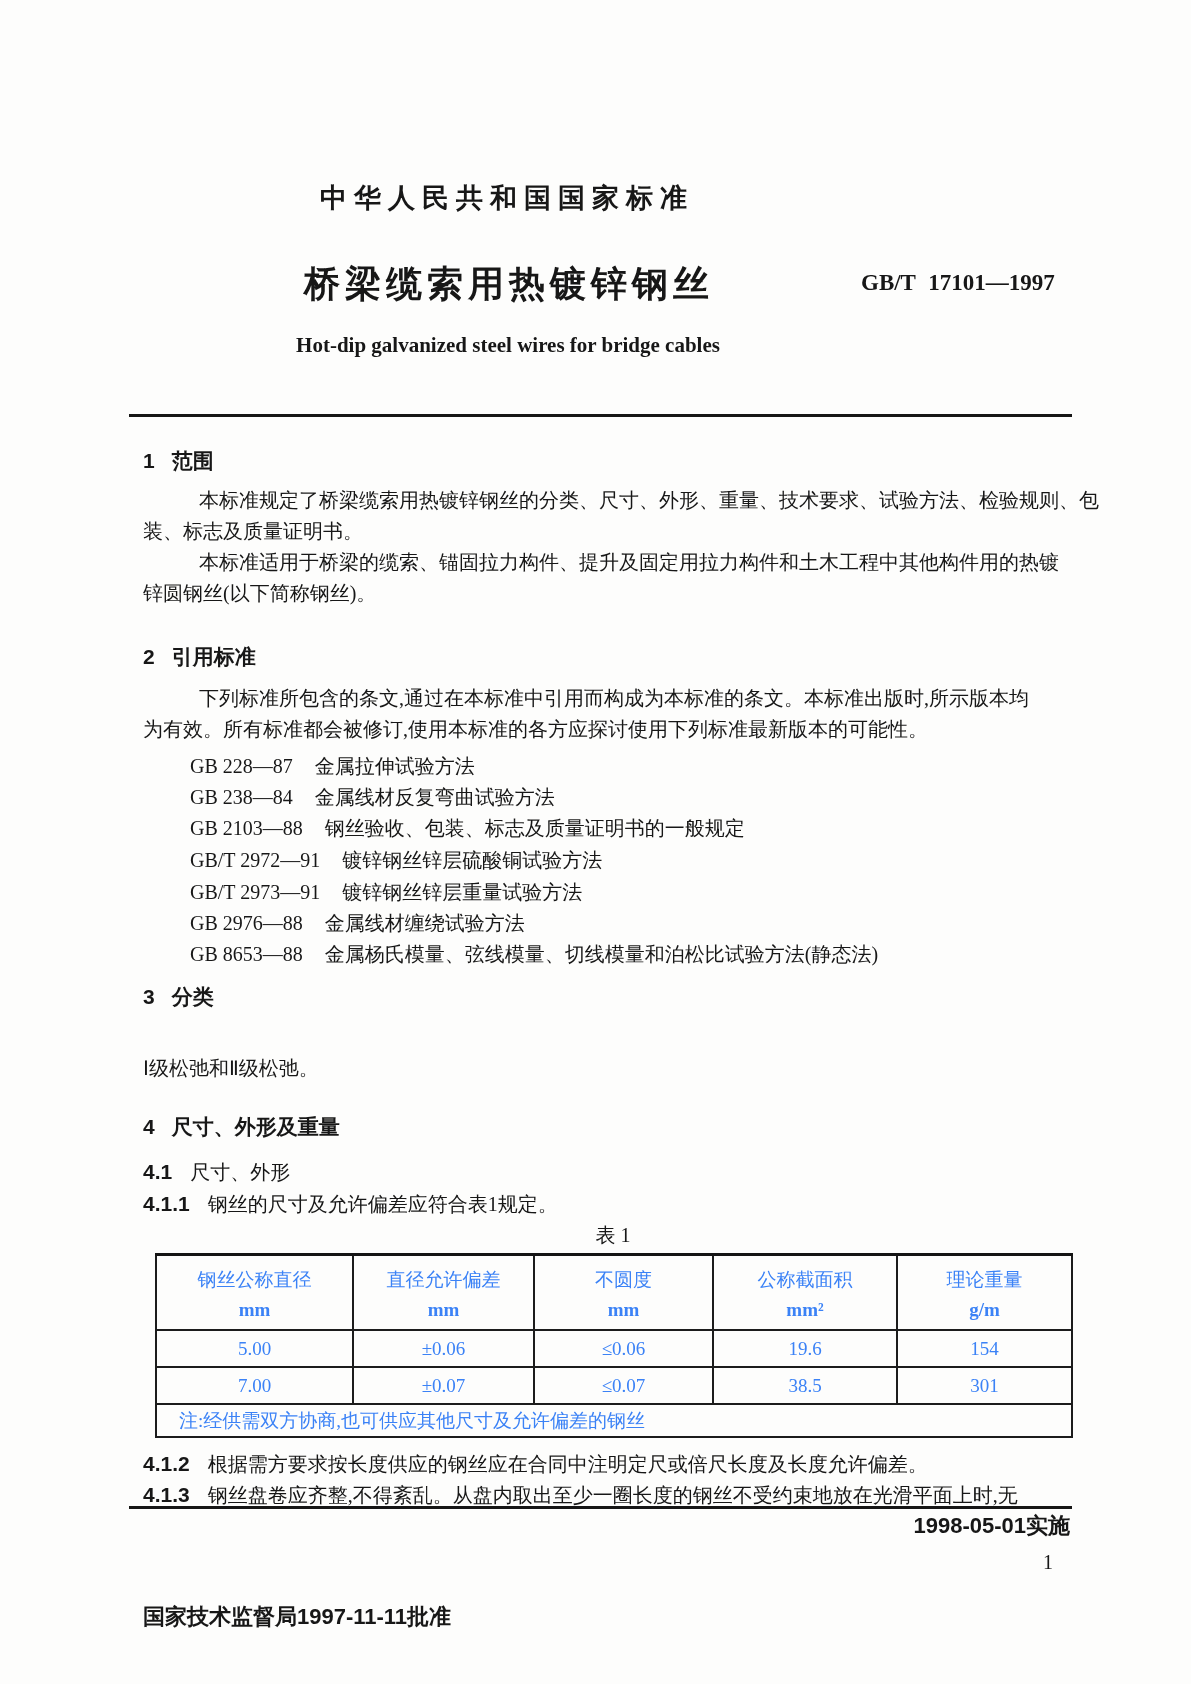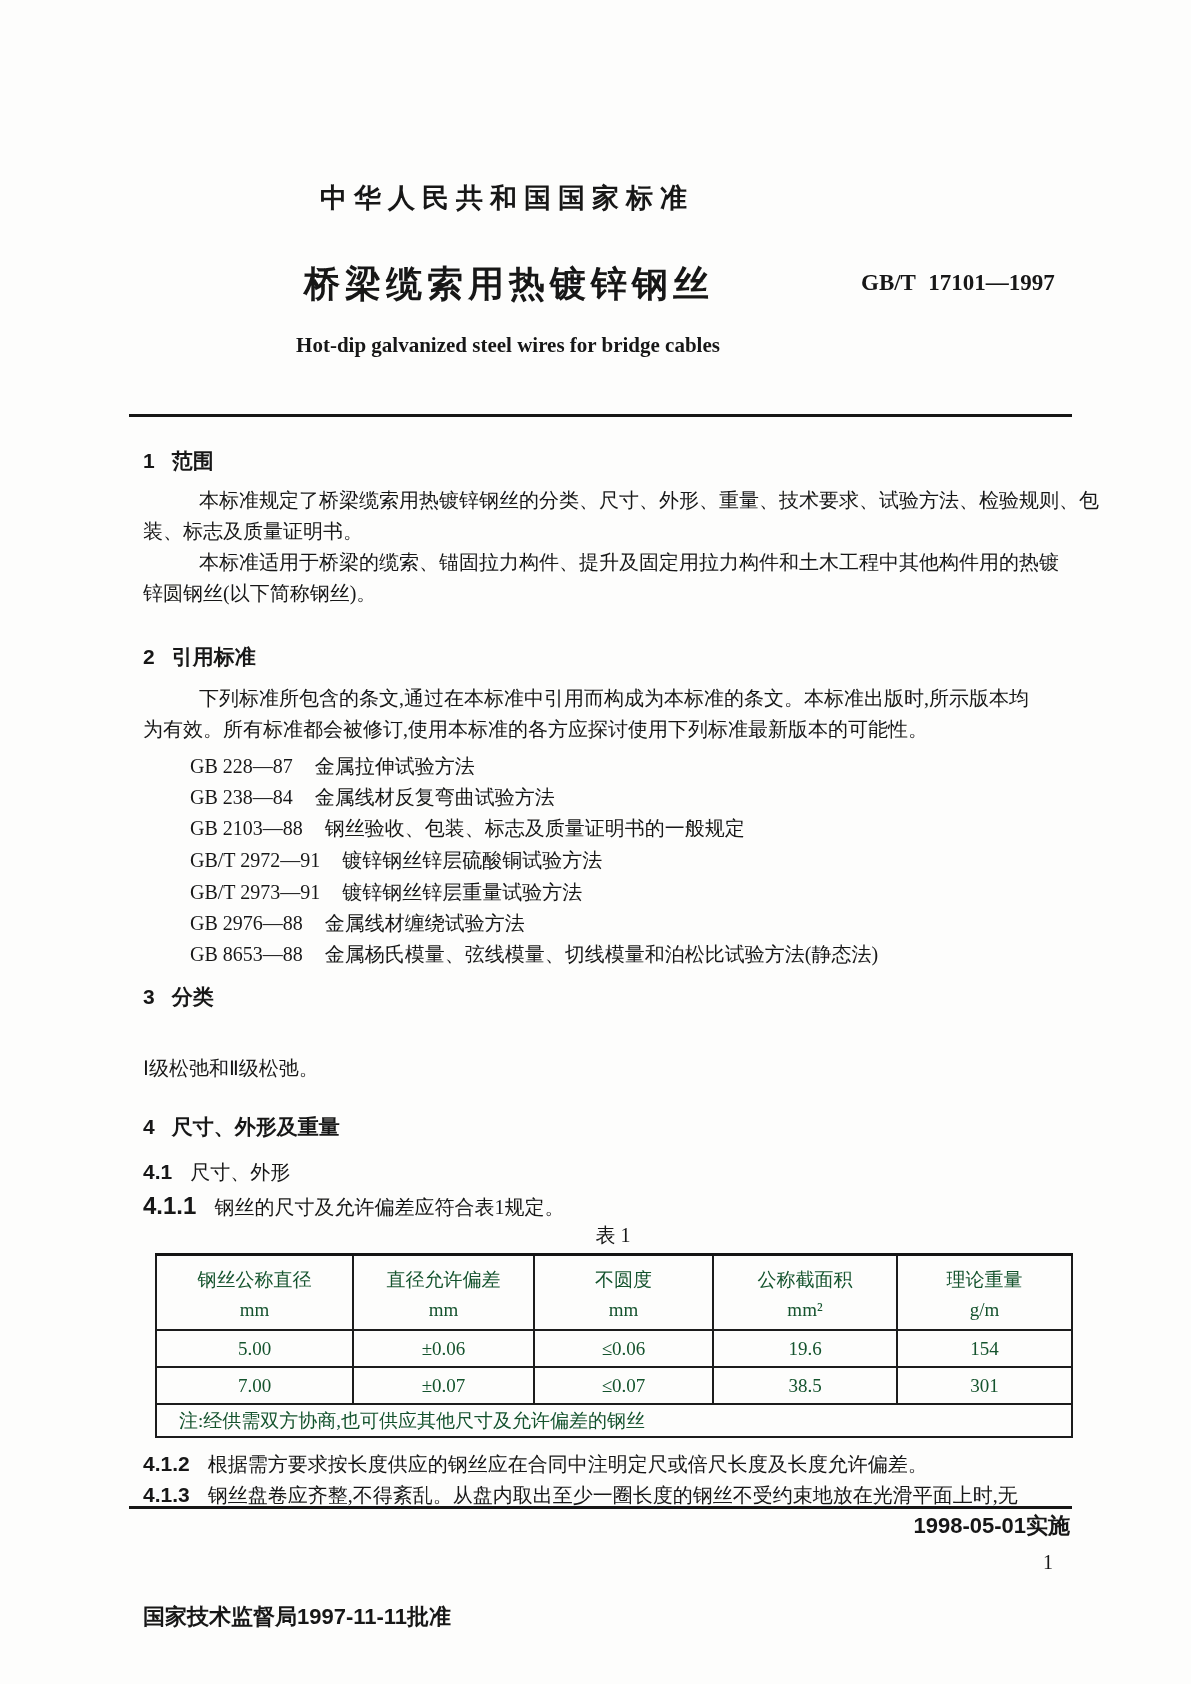--- a/index.html
+++ b/index.html
@@ -35,33 +35,33 @@
   .ind   { left:199px; }
   .noind { left:143px; }
   .stditem { left:190px; font-size:20px; }
   .std-name { margin-left:22px; }
 
   
   .tbl-caption { top:1224px; left:613px; transform:translateX(-50%); font-size:20px; }
   table.t1 {
     position:absolute; top:1253px; left:155px; width:916px;
     border-collapse:collapse; table-layout:fixed;
-    font-size:19px; color:#14532d;
+    font-size:19px; color:#3b82f6;
   }
   table.t1 td, table.t1 th {
     border:2px solid #1c1c1c;
     text-align:center; vertical-align:middle;
     font-weight:normal; padding:0;
   }
   table.t1 { border-top:3px solid #141414; }
   tr.hdr th { height:73px; }
   tr.datarow td { height:35px; }
   tr.noterow td { height:31px; text-align:left; padding-left:22px; }
   .cell-name { display:block; margin-top:2px; }
-  .cell-unit { display:block; margin-top:6px; }
+  .cell-unit { display:block; margin-top:6px;font-weight:bold; }
 
   
   .footer-left  { top:1604px; left:143px;  font-size:22px; }
   .footer-right { top:1513px; right:121px; font-size:22px; }
   .pagenum { top:1551px; left:1043px; font-size:20px; }
 </style>
 </head>
 <body>
 
 <div class="page">
@@ -114,21 +114,21 @@
   <div class="abs song bline noind" style="top:1057px;">Ⅰ级松弛和Ⅱ级松弛。</div>
 
   <div class="abs heiti sec-head" style="top:1115px;">
     <span class="sec-num">4</span><span>尺寸、外形及重量</span>
   </div>
 
   <div class="abs bline noind" style="top:1160px;">
     <span class="sub-num" style="font-size:21px;">4.1</span><span class="song">尺寸、外形</span>
   </div>
   <div class="abs bline noind" style="top:1192px;">
-    <span class="sub-num" style="font-size:24px;">4.1.1</span><span class="song">钢丝的尺寸及允许偏差应符合表1规定。</span>
+    <span class="sub-num" style="font-size:21px;">4.1.1</span><span class="song">钢丝的尺寸及允许偏差应符合表1规定。</span>
   </div>
 
   <div class="abs song tbl-caption">表 1</div>
 
   <table class="t1">
     <colgroup>
       <col style="width:197px">
         <col style="width:181px">
         <col style="width:179px">
         <col style="width:184px">

